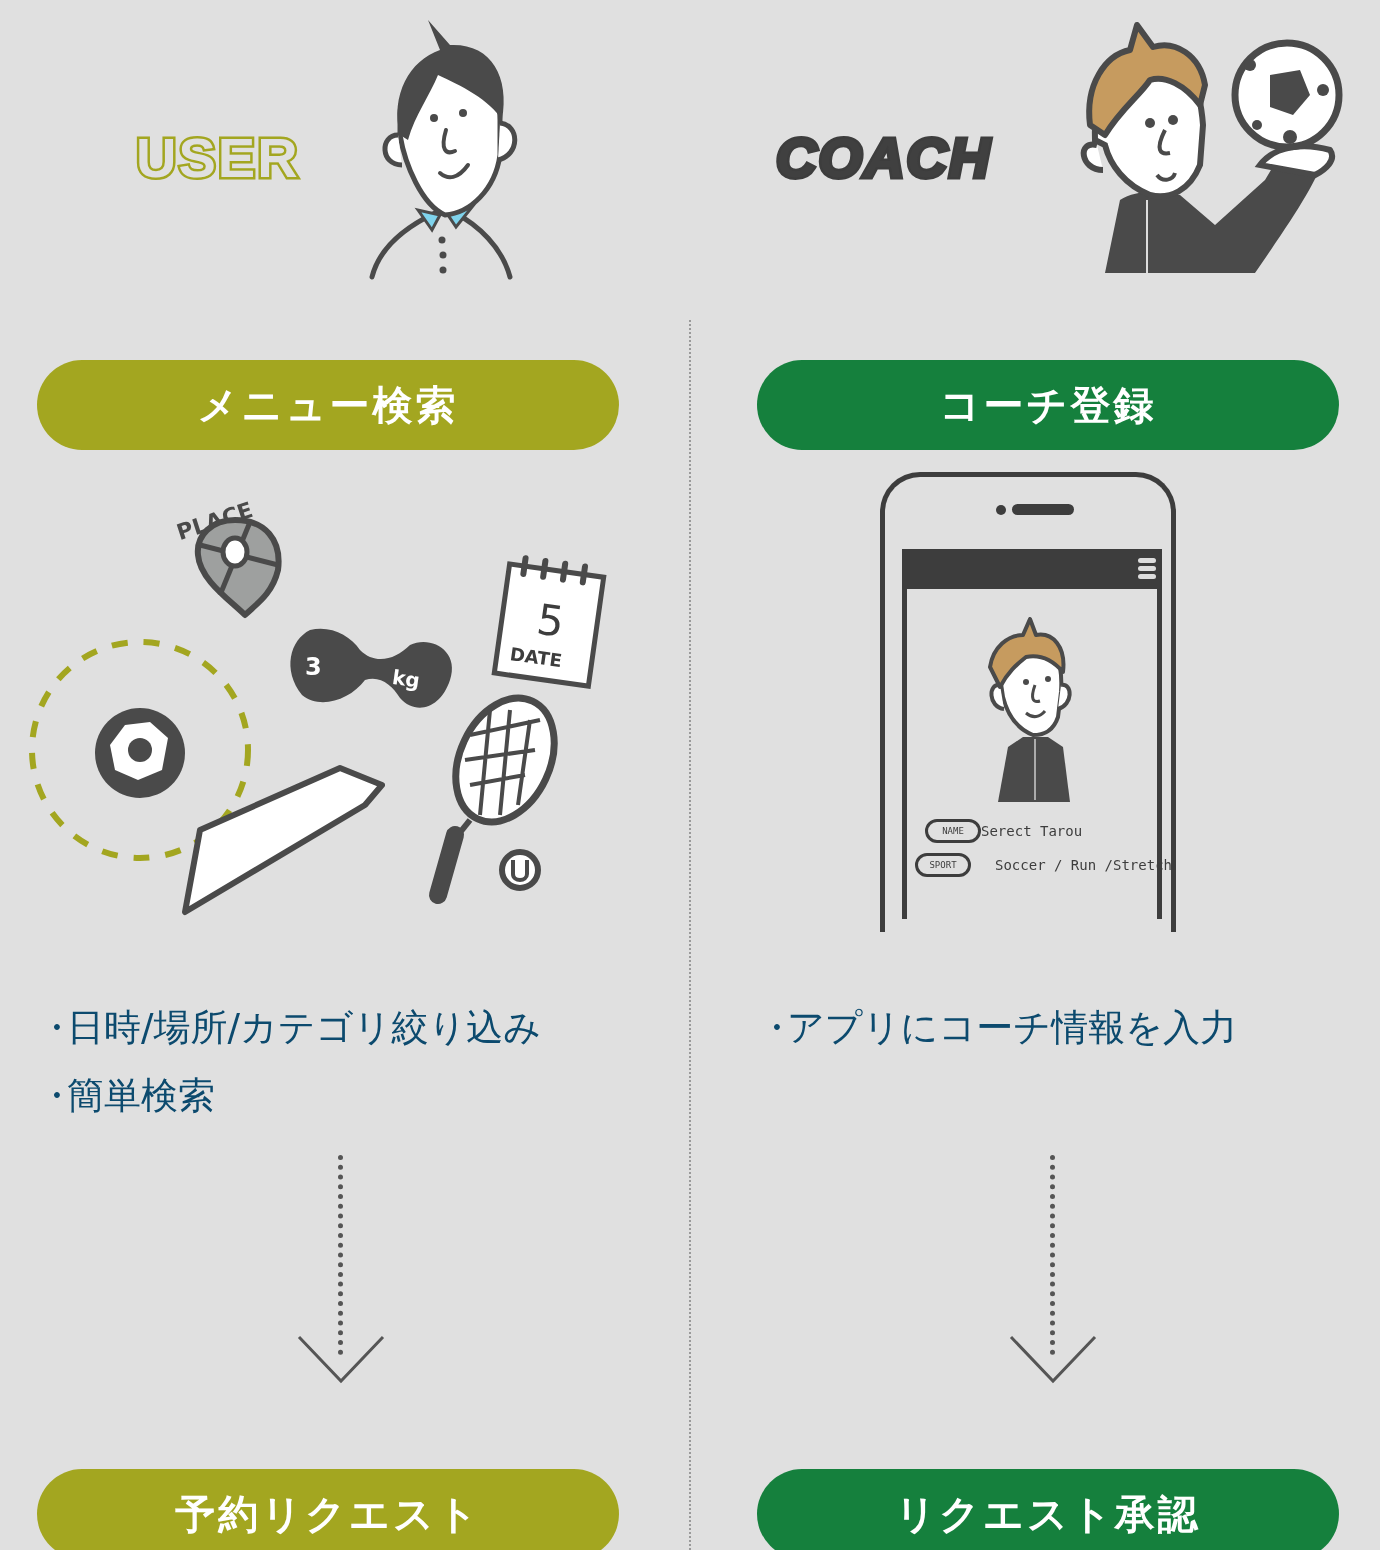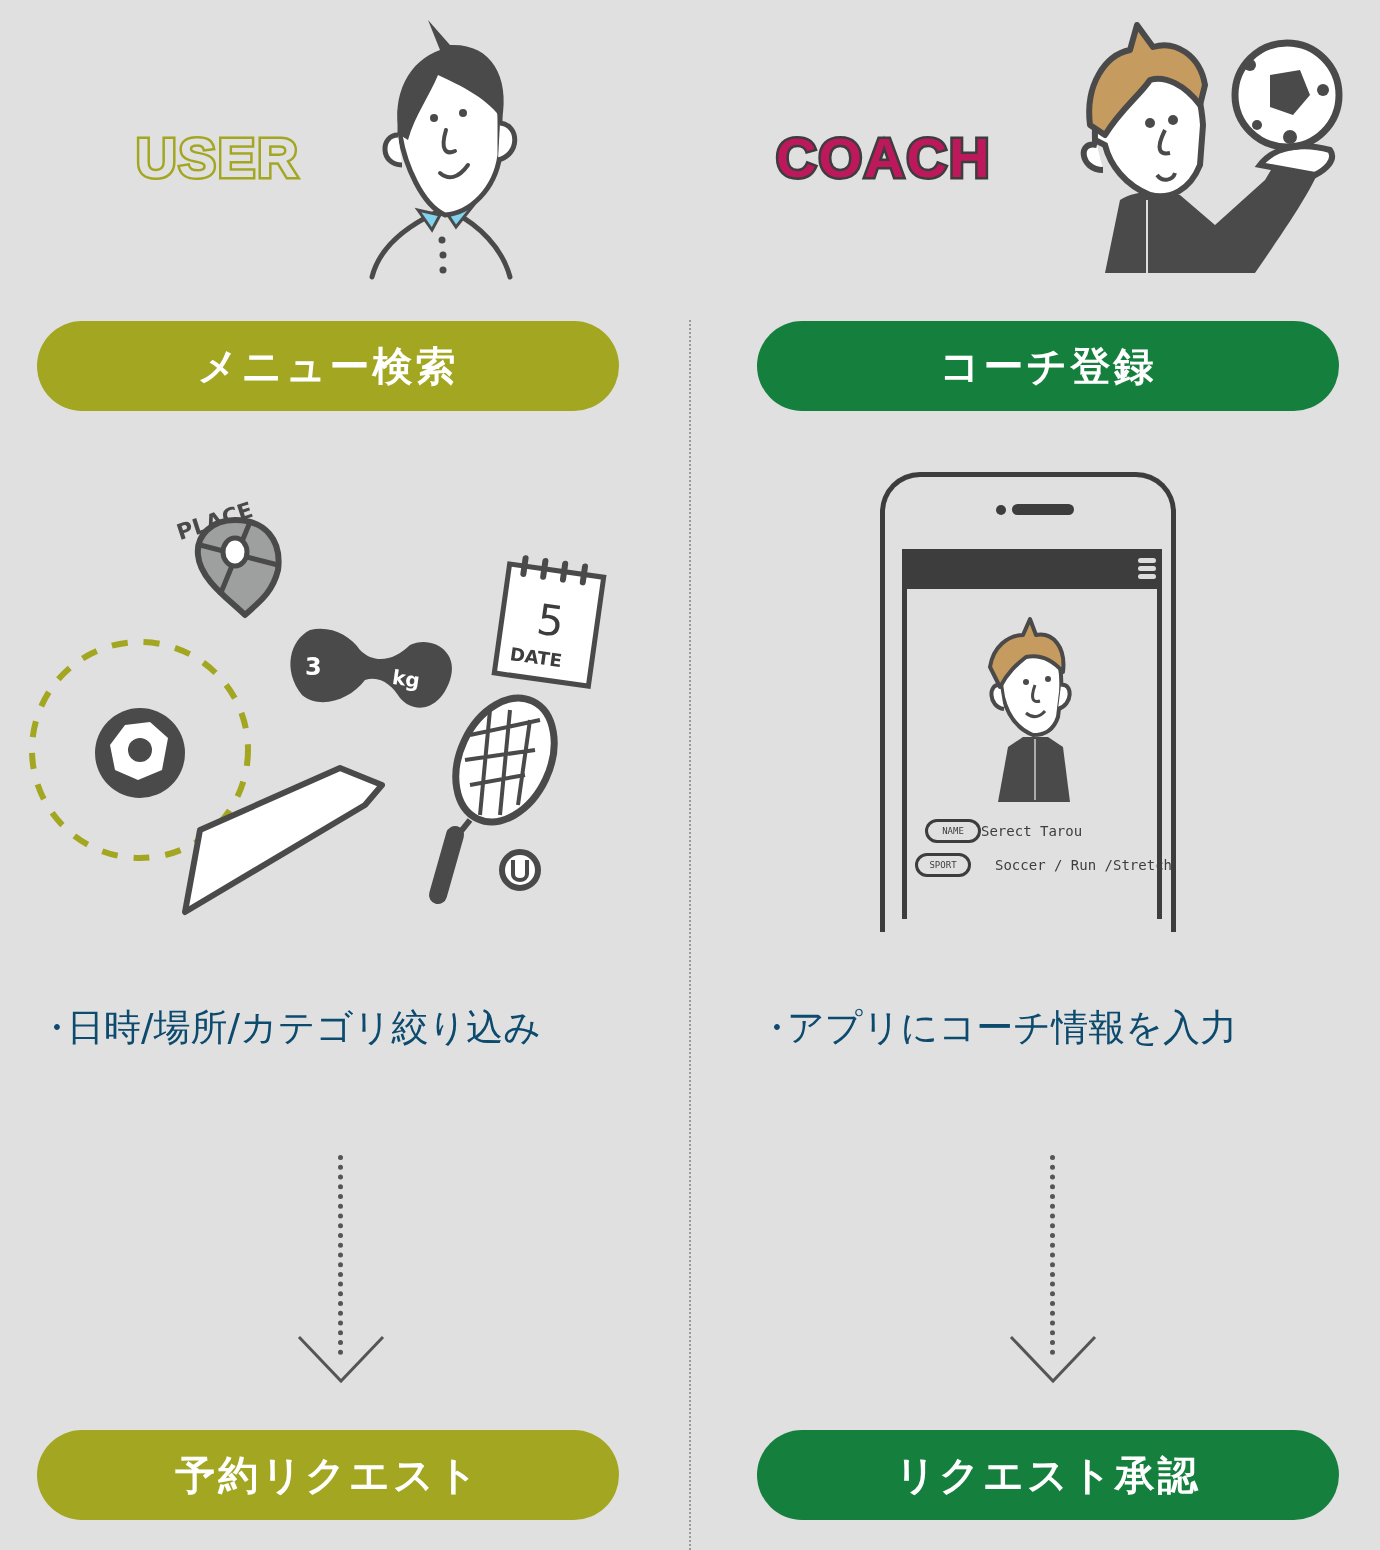--- a/index.html
+++ b/index.html
@@ -3,23 +3,23 @@
 <meta charset="utf-8">
 <style>
   html, body { margin:0; padding:0; }
   body { width:1380px; height:1550px; background:#e0e0e0; position:relative; overflow:hidden;
          font-family:"DejaVu Sans", "Liberation Sans", sans-serif; color:#3d3d3d; }
   .abs { position:absolute; }
   .divider { left:689px; top:320px; height:1230px; width:0; border-left:2px dotted #9a9a9a; }
   .hero-title { font-family:"Liberation Sans", sans-serif; font-weight:bold; font-size:56px;
                 letter-spacing:2px; color:#e6e6e6; -webkit-text-stroke:5px; paint-order:stroke fill;text-align:right; }
   .hero-title.user { -webkit-text-stroke-color:#a3a620; color:#e0e0e0; left:136px; top:125px; }
-  .hero-title.coach { -webkit-text-stroke-color:#3d3d3d; color:#be185d; left:776px; top:125px; }
+  .hero-title.coach { -webkit-text-stroke-color:#3d3d3d; color:#404040; left:776px; top:125px;font-style:italic; }
   .pill { height:90px; border-radius:45px; display:flex; align-items:center; justify-content:center;
-          color:#fff; font-weight:bold; font-size:40px; letter-spacing:3px; }
+          color:#fff; font-weight:bold; font-size:40px; letter-spacing:3px;margin-top:39px; }
   .pill.olive { background:#a3a620; }
   .pill.dark { background:#15803d; }
   .bullets { font-size:37px; line-height:68px; color:#0c4a6e; }
   .bullets div::before { content:"・"; margin-right:-8px; }
   .arrow-line { width:0; border-left:5px dotted #555; }
   .phone-text { font-family:"DejaVu Sans Mono", monospace; font-size:14px; color:#3d3d3d; }
   .tag { border:3px solid #3d3d3d; border-radius:14px; width:50px; height:18px; display:flex;
          align-items:center; justify-content:center; font-size:9px; }
 </style>
 </head>
@@ -89,20 +89,21 @@
     <path d="M450 265 L520 250 M445 290 L515 280 M450 315 L505 305 M470 240 L460 345 M490 240 L480 345 M510 250 L498 335" stroke="#4a4a4a" stroke-width="4"></path>
     <path d="M450 350 L430 375" stroke="#4a4a4a" stroke-width="6"></path>
     <path d="M435 365 L418 425" stroke="#4a4a4a" stroke-width="18" stroke-linecap="round"></path>
     <circle cx="500" cy="400" r="18" fill="#fff" stroke="#4a4a4a" stroke-width="6"></circle>
     <path d="M493 390 L493 404 C493 412 507 412 507 404 L507 390" fill="none" stroke="#4a4a4a" stroke-width="4"></path>
   </g>
 </svg>
 
 <div class="abs bullets" style="left:38px;top:994px">
   <div>日時/場所/カテゴリ絞り込み</div>
+  <div>簡単検索</div>
 </div>
 
 <div class="abs arrow-line" style="left:338px;top:1155px;height:200px"></div>
 <svg class="abs" style="left:297px;top:1335px" width="88" height="50" viewBox="0 0 88 50">
   <polyline points="2,2 44,46 86,2" fill="none" stroke="#555" stroke-width="3"></polyline>
 </svg>
 
 <div class="abs pill olive" style="left:37px;top:1430px;width:582px">予約リクエスト</div>
 
 <div class="abs hero-title coach">COACH</div>

